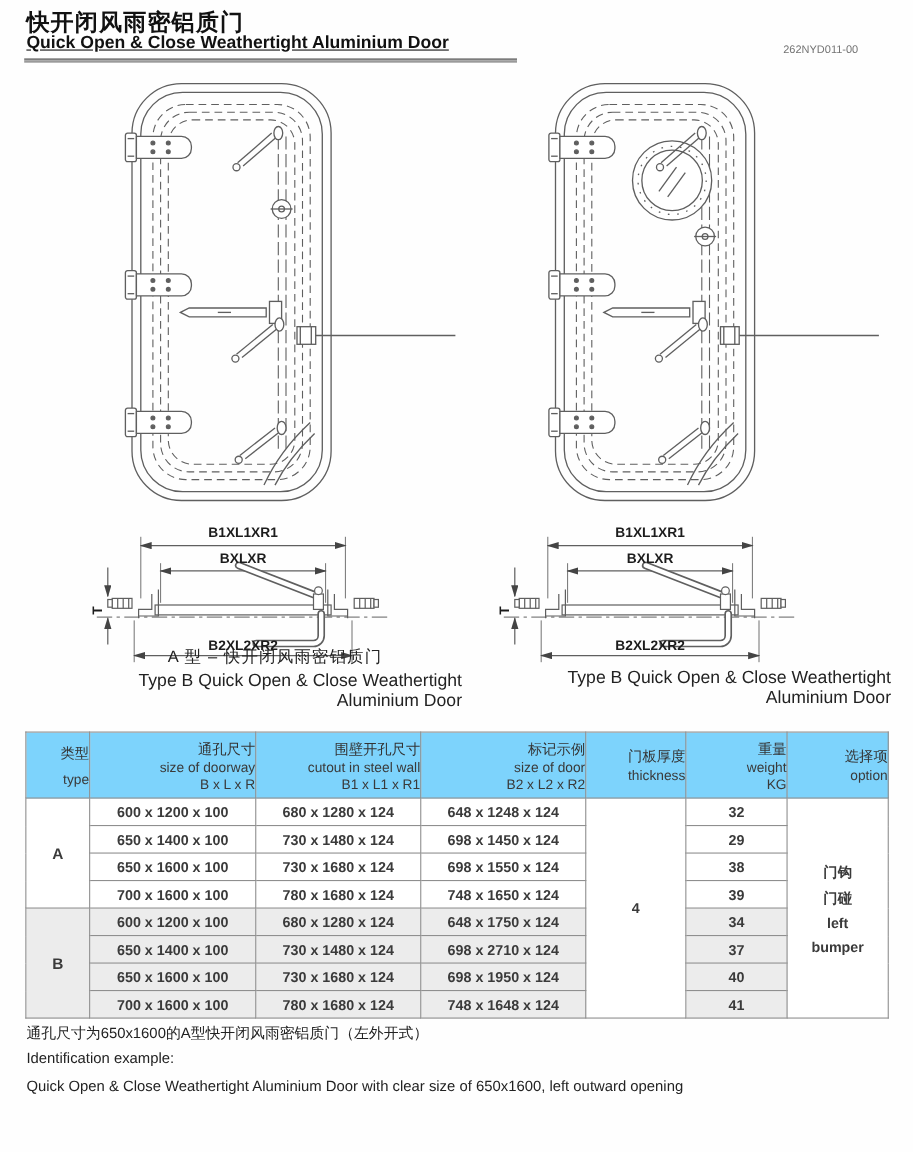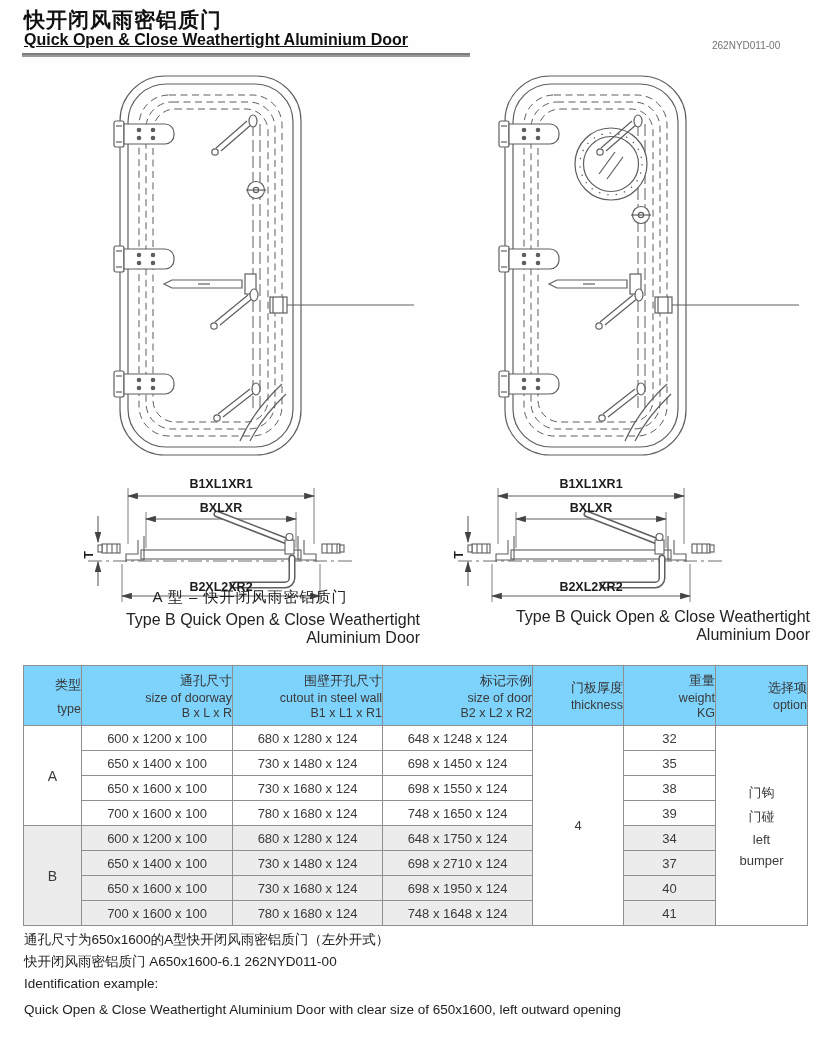--- a/index.html
+++ b/index.html
@@ -27,21 +27,21 @@
   .caption .zh { font-size:15px; letter-spacing:1px; margin-bottom:4px; }
   .caption .en { font-size:16px;text-align:right; }
   .caption-a { left:80px; top:588px; }
   .caption-b { left:470px; top:608px; }
 
   
   table.spec { position:absolute; left:23px; top:665px; width:784px; border-collapse:collapse;
                table-layout:fixed; font-size:13px; color:#3a3a3a; }
   table.spec th, table.spec td { border:1px solid #8f8f8f; text-align:center; vertical-align:middle; padding:0; }
   table.spec thead th { height:60px; background:#7dd3fc; font-weight:400;text-align:right; }
-  table.spec tbody td { height:25px; background:#fff; }
+  table.spec tbody td { height:25px; background:#fff;font-weight:bold; }
   table.spec tbody tr.shaded td { background:#ececec; }
   .h-zh { font-size:13px; color:#333; }
   .h-en { font-size:12.5px; color:#3a3a3a; margin-top:1px; }
   .h-sub { font-size:12.5px; color:#3a3a3a; margin-top:1px; }
   .type-cell { font-size:14px; }
   .opt-line { font-size:13px; margin:6px 0; }
 
   
   .notes { position:absolute; left:24px; top:932px; width:800px; font-size:13.5px; color:#222; }
   .notes div { margin-bottom:6px; line-height:16px; }
@@ -391,21 +391,21 @@
           <div class="opt-line">门钩</div>
           <div class="opt-line">门碰</div>
           <div class="opt-line">left</div>
           <div class="opt-line">bumper</div>
         </td>
       </tr>
       <tr>
         <td>650 x 1400 x 100</td>
         <td>730 x 1480 x 124</td>
         <td>698 x 1450 x 124</td>
-        <td>35</td>
+        <td>29</td>
       </tr>
       <tr>
         <td>650 x 1600 x 100</td>
         <td>730 x 1680 x 124</td>
         <td>698 x 1550 x 124</td>
         <td>38</td>
       </tr>
       <tr>
         <td>700 x 1600 x 100</td>
         <td>780 x 1680 x 124</td>
@@ -435,19 +435,18 @@
         <td>700 x 1600 x 100</td>
         <td>780 x 1680 x 124</td>
         <td>748 x 1648 x 124</td>
         <td>41</td>
       </tr>
     </tbody>
   </table>
 
   <div class="notes">
     <div>通孔尺寸为650x1600的A型快开闭风雨密铝质门（左外开式）</div>
-    <div>快开闭风雨密铝质门 A650x1600-6.1 262NYD011-00</div>
     <div class="lbl">Identification example:</div>
     <div class="en">Quick Open &amp; Close Weathertight Aluminium Door with clear size of 650x1600, left outward opening</div>
 
   </div>
 
 </div>
 
 </body></html>

